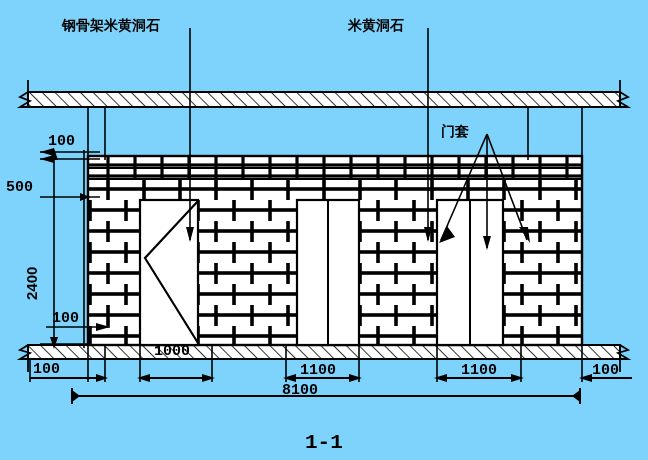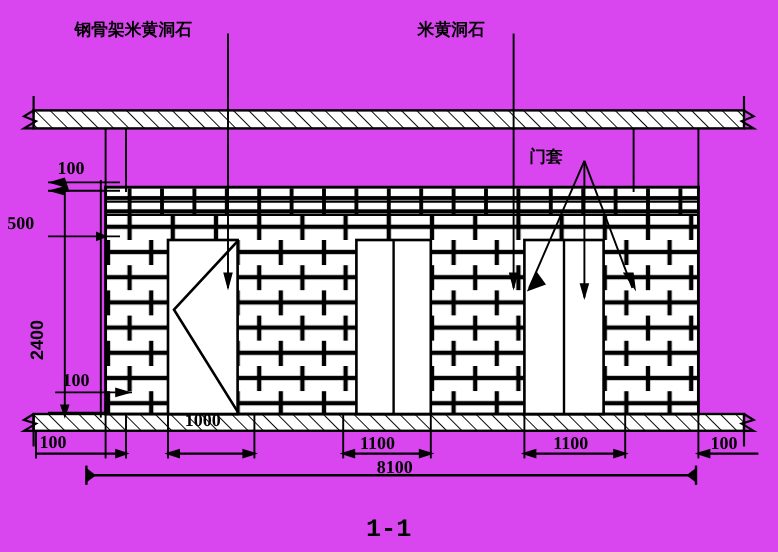--- a/index.html
+++ b/index.html
@@ -4,21 +4,21 @@
 <style>
   html, body {
     margin: 0;
     padding: 0;
     background: #ffffff;
   }
   #root {
     position: relative;
     width: 648px;
     height: 460px;
-    background: #d946ef;
+    background: #7dd3fc;
     font-family: "Liberation Sans", sans-serif;
     overflow: hidden;
   }
   #drawing-svg {
     position: absolute;
     left: 0;
     top: 0;
     width: 648px;
     height: 460px;
   }
@@ -29,21 +29,21 @@
     white-space: nowrap;
     line-height: 1;
   }
   .cjk {
     font-family: "DejaVu Sans", sans-serif;
     font-weight: bold;
     font-size: 14px;
     letter-spacing: 0px;
   }
   .dim {
-    font-family: Liberation Serif, serif;
+    font-family: Liberation Mono, monospace;
     font-weight: bold;
     font-size: 15px;
   }
   .dim-v {
     font-family: "Liberation Sans", sans-serif;
     font-weight: bold;
     font-size: 15px;
     transform: rotate(-90deg);
     transform-origin: left top;
   }
@@ -247,17 +247,17 @@
   <div class="lbl dim" style="left:33px; top:362px;">100</div>
 
   <div class="lbl dim" style="left:154px; top:344px;">1000</div>
 
   <div class="lbl dim" style="left:300px; top:363px;">1100</div>
 
   <div class="lbl dim" style="left:461px; top:363px;">1100</div>
 
   <div class="lbl dim" style="left:592px; top:363px;">100</div>
 
-  <div class="lbl dim" style="left:282px; top:383px;margin-left:32px;">8100</div>
+  <div class="lbl dim" style="left:282px; top:383px;">8100</div>
 
   <div class="lbl title" style="left:305px; top:432px;">1-1</div>
 
 </div>
 
 </body></html>

